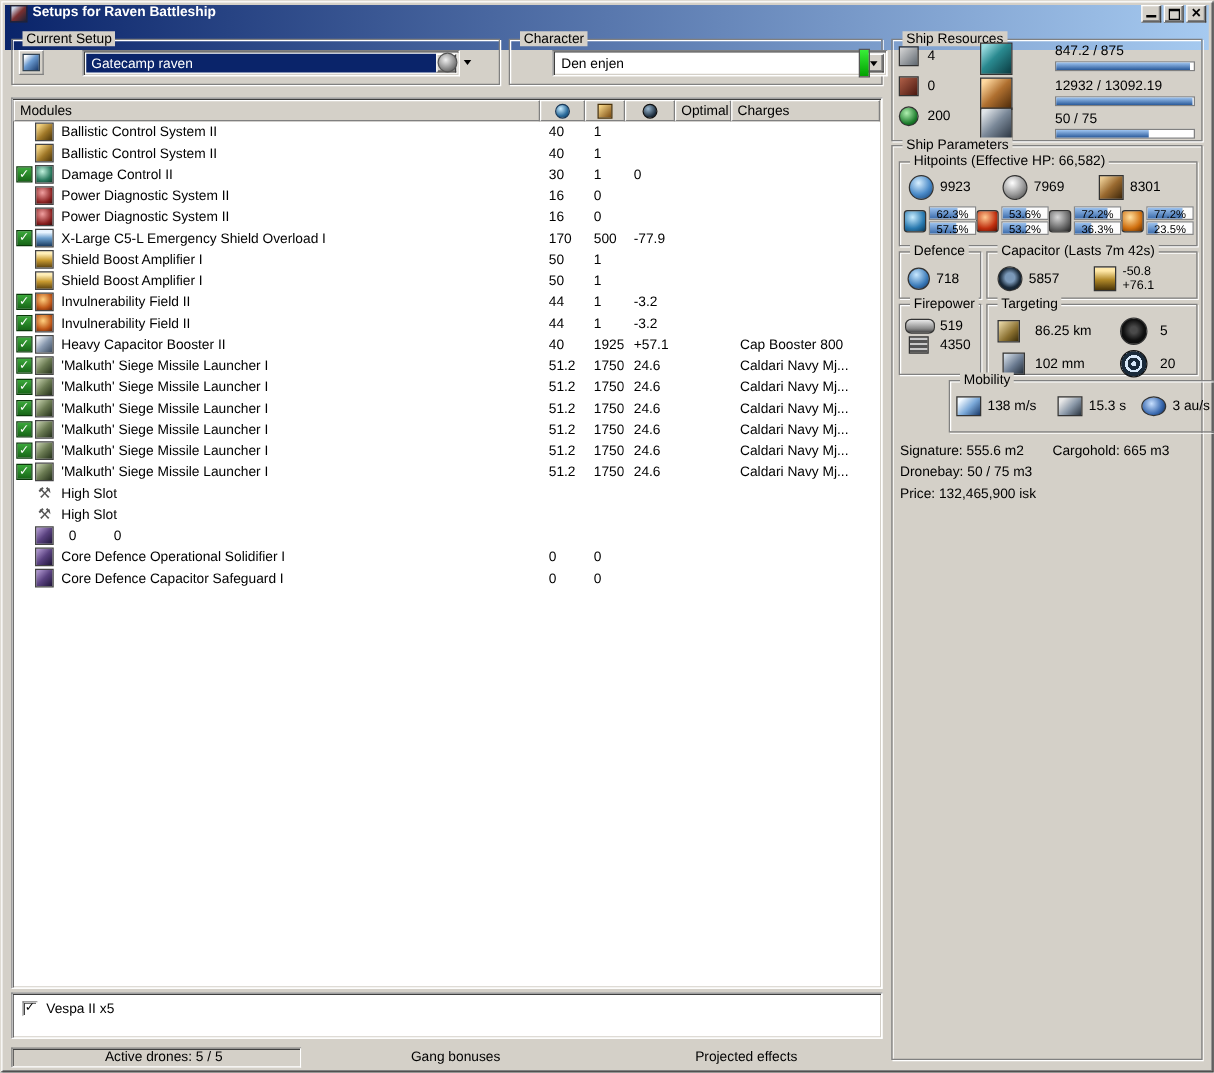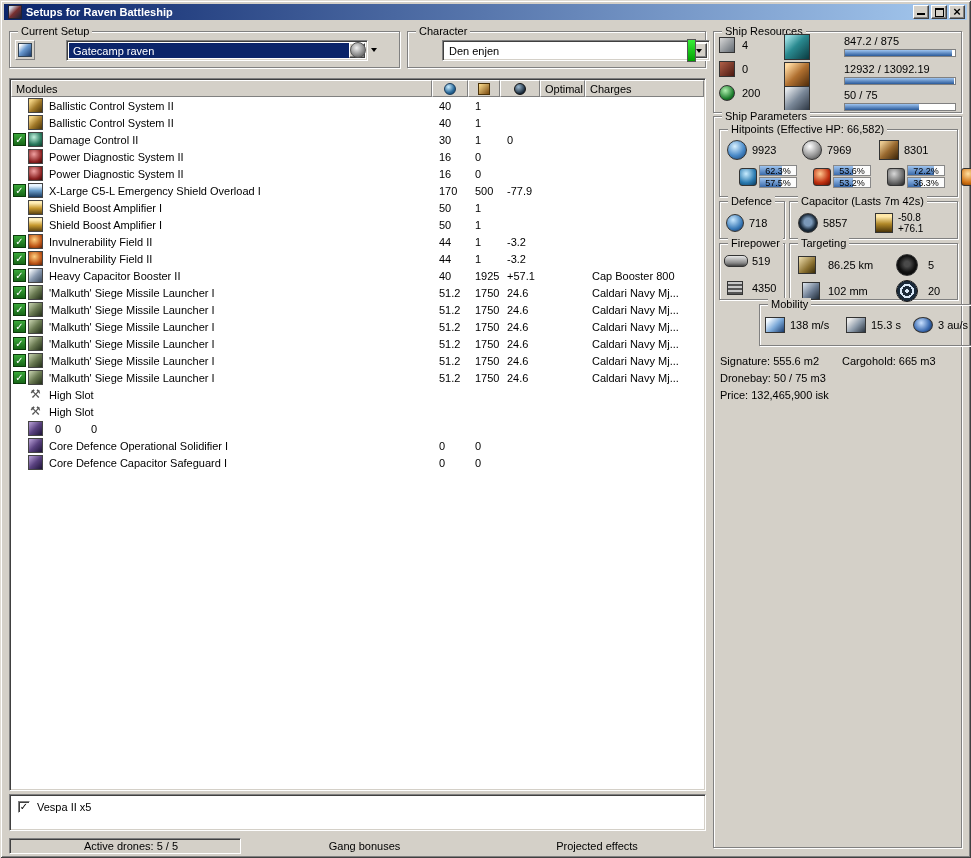--- a/index.html
+++ b/index.html
@@ -2,22 +2,22 @@
 <html><head>
 <meta charset="utf-8">
 <style>
 *{box-sizing:border-box;margin:0;padding:0;}
 body{width:971px;height:858px;overflow:hidden;background:#808080;
      font-family:"Liberation Sans","DejaVu Sans",sans-serif;font-size:11px;color:#000;}
 .window{position:relative;width:971px;height:858px;background:#D4D0C8;
   box-shadow:inset 1px 1px 0 #dfdbd3,inset -1px -1px 0 #404040,inset 2px 2px 0 #fff,inset -2px -2px 0 #808080;}
 
 
-.titlebar{position:absolute;left:4px;top:4px;width:963px;height:16px;
-  background:linear-gradient(90deg,#0A246A,#A6CAF0);display:flex;align-items:center;padding:0 2px;}
+.titlebar{position:absolute;left:4px;top:4px;width:963px;height:36px;
+  background:linear-gradient(90deg,#0A246A,#A6CAF0);display:flex;align-items:flex-start;padding:0 2px;}
 .app-icon{width:14px;height:14px;margin:0 4px 0 2px;flex:none;border:1px solid #223;
   background:linear-gradient(135deg,#cdd5e4 15%,#7a3030 50%,#1a2238);}
 .title-text{color:#fff;font-weight:bold;flex:1;font-size:11px;}
 .tb-btn{width:16px;height:14px;margin-left:2px;background:#D4D0C8;border:1px solid;flex:none;
   border-color:#fff #404040 #404040 #fff;box-shadow:inset -1px -1px 0 #808080;
   display:flex;align-items:center;justify-content:center;position:relative;}
 .g-min{position:absolute;left:3px;bottom:3px;width:8px;height:2px;background:#000;}
 .g-max{width:9px;height:9px;border:1px solid #000;border-top:2px solid #000;}
 .g-close::before{content:"×";font-size:13px;font-weight:bold;line-height:10px;}
 
@@ -97,41 +97,41 @@
 .res-bar{width:112px;height:8px;background:#fff;border:1px solid #808080;display:block;}
 .res-fill{display:block;height:100%;background:linear-gradient(180deg,#9ec4f0,#2a5a9a);}
 .pi-shield{width:20px;height:20px;border-radius:50%;background:radial-gradient(circle at 38% 30%,#d8f0ff,#4a8ac8 55%,#123a6a);}
 .pi-armor{width:20px;height:20px;border-radius:50%;background:radial-gradient(circle at 38% 30%,#fff,#9a9a9a 55%,#3a3a3a);}
 .pi-hull{width:20px;height:20px;background:linear-gradient(135deg,#e8c890 10%,#9a6a30 50%,#3a2408);}
 .r-icon{width:18px;height:18px;border:1px solid #333;border-radius:3px;}
 .res-em{background:radial-gradient(circle at 38% 30%,#c8ecff,#2a7ab0 60%,#0a3a5a);}
 .res-thermal{background:radial-gradient(circle at 38% 30%,#ffc890,#c03010 60%,#5a0c00);}
 .res-kinetic{background:radial-gradient(circle at 38% 30%,#d8d8d8,#6a6a6a 60%,#222);}
 .res-explosive{background:radial-gradient(circle at 38% 30%,#ffe0a0,#d07010 60%,#5e2c00);}
-.res-cell{display:flex;align-items:center;margin-left:16px;}
+.res-cell{display:flex;align-items:center;}
 .rbars{display:flex;flex-direction:column;gap:1px;margin-left:2px;}
 .rbar{position:relative;width:38px;height:11px;border:1px solid #888;background:#fcfcfc;overflow:hidden;}
 .rb-fill{position:absolute;left:0;top:0;bottom:0;background:linear-gradient(180deg,#9ec4f0,#3a6aaa);}
 .rb-text{position:absolute;inset:0;text-align:center;font-size:9px;line-height:10px;}
 .pi-defence{width:18px;height:18px;border-radius:50%;background:radial-gradient(circle at 38% 30%,#c8e8ff,#3a7ab8 60%,#0a2a5a);}
 .pi-cap{width:20px;height:20px;border-radius:50%;background:radial-gradient(circle at 50% 45%,#7a98b8 0 28%,#1a2a3a 60%,#0a121a);}
 .pi-capdelta{width:18px;height:20px;background:linear-gradient(180deg,#ffe8a8 15%,#b08828 55%,#4a3408);}
 .cap-delta{display:flex;flex-direction:column;font-size:10px;line-height:11px;margin-left:5px;}
 .pi-missile{width:24px;height:12px;border-radius:5px;background:linear-gradient(180deg,#e8e8e8,#888 70%,#444);}
 .pi-volley{width:16px;height:14px;background:repeating-linear-gradient(180deg,#c8c8c8 0 2px,#555 2px 4px);}
 .pi-range{width:18px;height:18px;background:linear-gradient(135deg,#f0e0b0,#8a7030 60%,#3a2c08);}
 .pi-maxtargets{width:22px;height:22px;border-radius:50%;background:radial-gradient(circle at 50% 45%,#4a4a4a 0 18%,#111 55%,#000);}
 .pi-resolution{width:18px;height:18px;background:linear-gradient(135deg,#e0e8f0,#6a7a90 55%,#222c38);}
 .pi-sensor{width:22px;height:22px;border-radius:50%;border:1px solid #111;
   background:repeating-radial-gradient(circle at 50% 50%,#d8e8f8 0 2px,#1a2a3a 2px 5px);}
 .pi-speed{width:20px;height:16px;background:linear-gradient(135deg,#f0f8ff 15%,#7aa8d8 55%,#1a3a6a);}
 .pi-agility{width:20px;height:16px;background:linear-gradient(135deg,#e8e8e8 15%,#8a98a8 55%,#2a3440);}
 .pi-warp{width:20px;height:16px;border-radius:50%;background:radial-gradient(circle at 40% 35%,#c8e0ff,#3a6ab0 60%,#0a2248);}
 .tg-grid{display:grid;grid-template-columns:26px 64px 28px auto;align-items:center;row-gap:4px;column-gap:4px;padding:10px 0 0 8px;}
-.fp-grid{display:grid;grid-template-columns:28px auto;align-items:center;row-gap:14px;padding:11px 0 0 4px;}
+.fp-grid{display:grid;grid-template-columns:28px auto;align-items:center;row-gap:2px;padding:11px 0 0 4px;}
 
 
 .drone-panel{position:absolute;left:9px;top:794px;width:697px;height:37px;background:#fff;}
 .drone-row{display:flex;align-items:center;height:17px;margin-top:3px;}
 .checkbox{width:12px;height:12px;margin:0 7px 0 8px;background:#fff;border:1px solid;flex:none;
   border-color:#808080 #fff #fff #808080;box-shadow:inset 1px 1px 0 #404040;
   display:flex;align-items:center;justify-content:center;font-size:10px;font-weight:bold;}
 .checkbox.checked::before{content:"✓";}
 .bseg{position:absolute;top:838px;height:16px;display:flex;align-items:center;justify-content:center;background:#D4D0C8;padding-left:12px;}
 </style>

